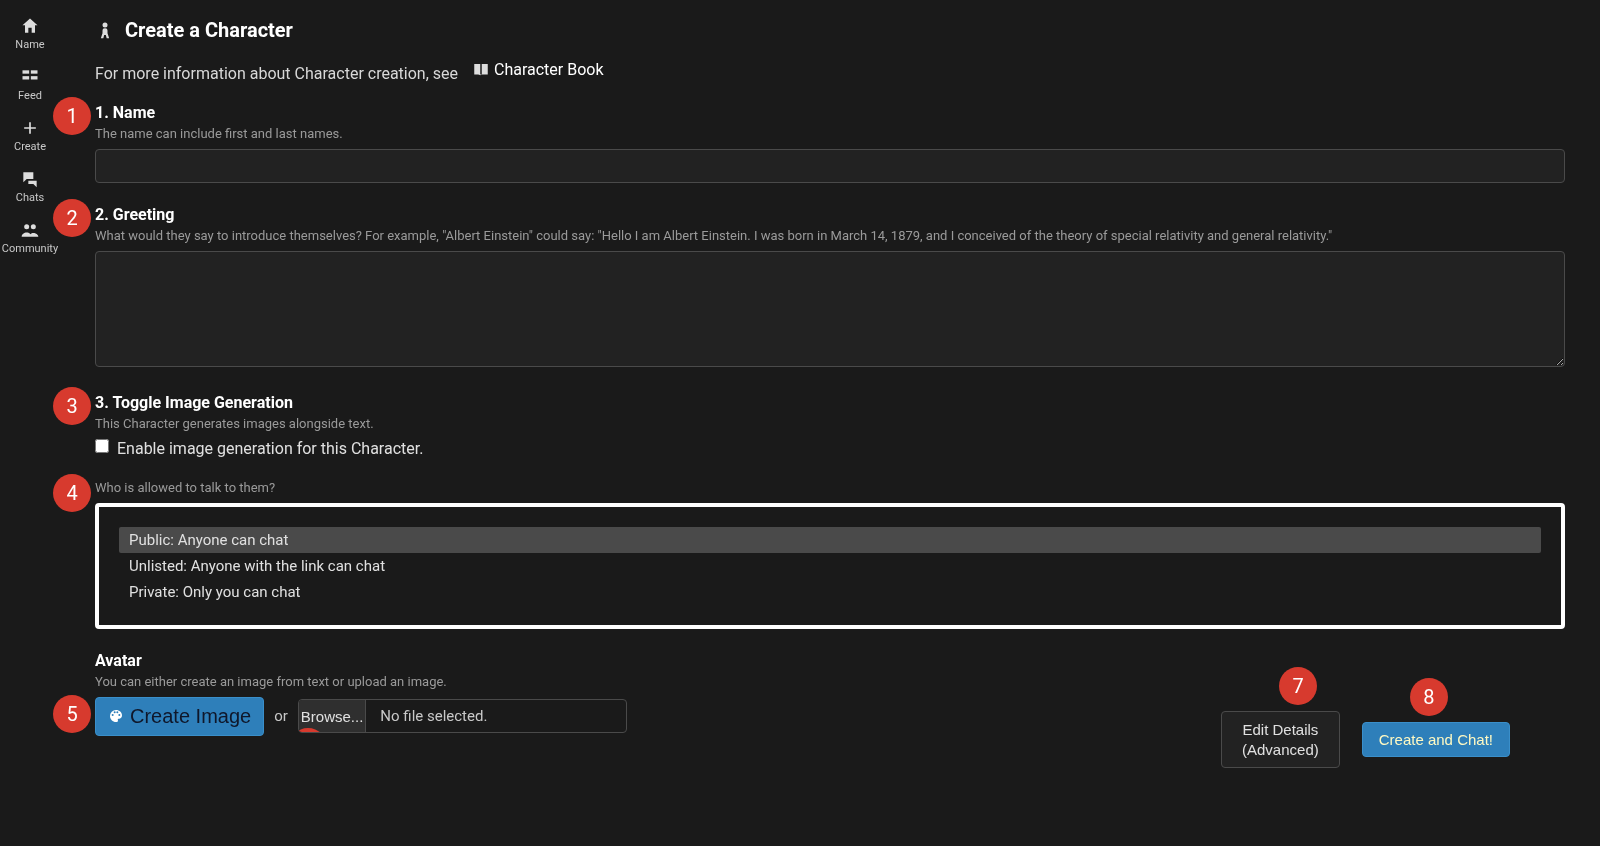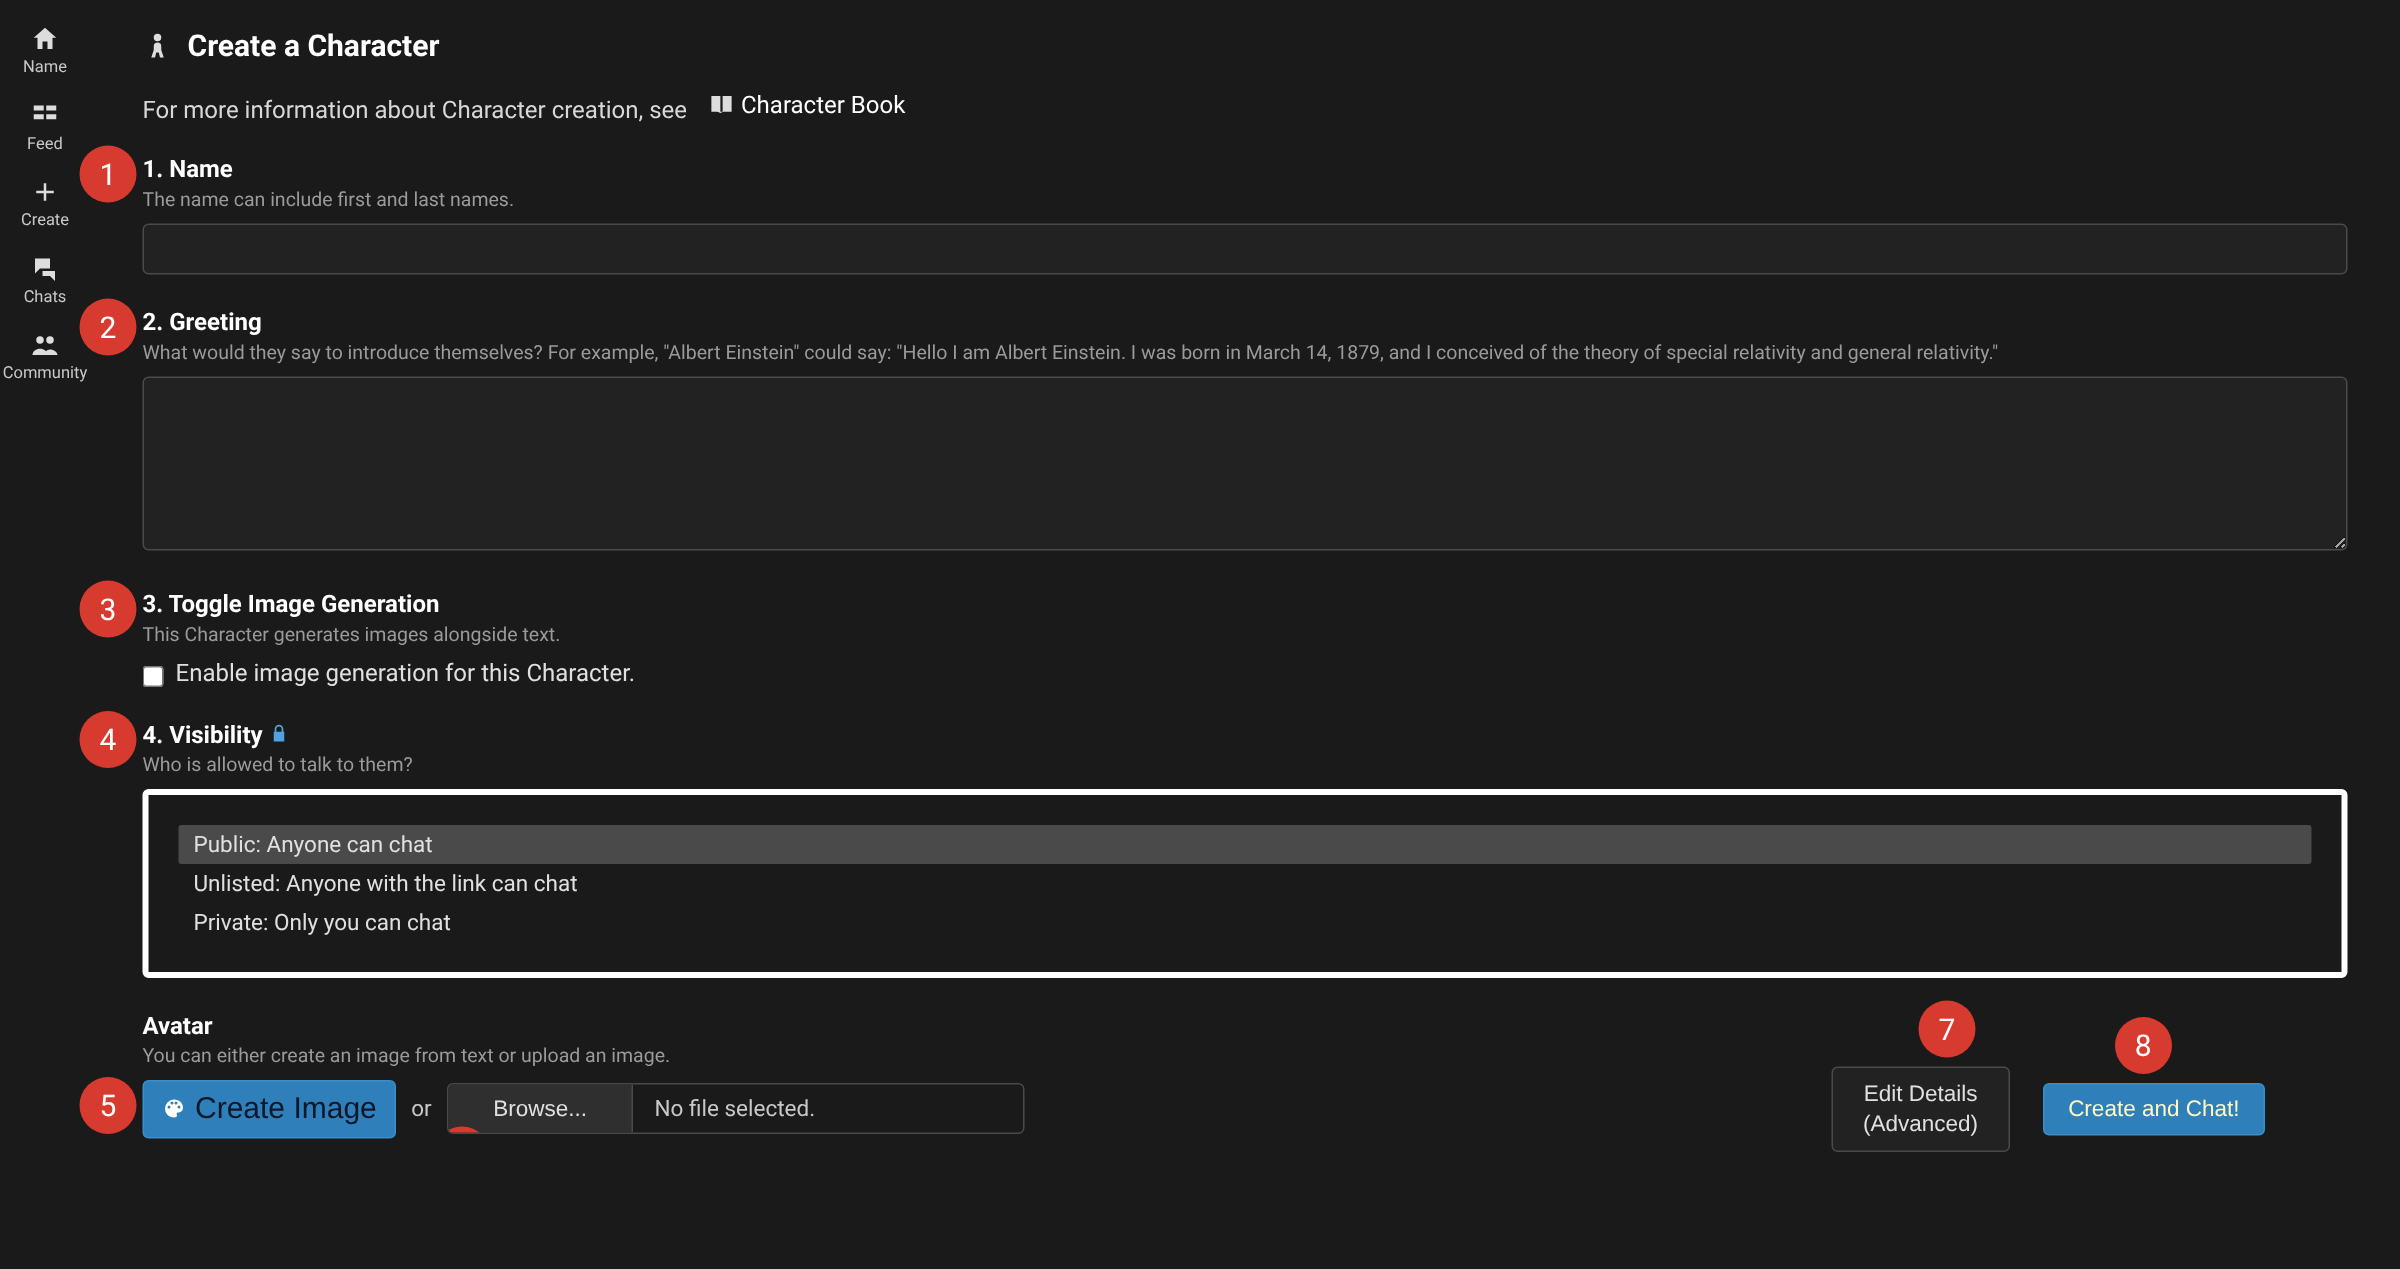--- a/index.html
+++ b/index.html
@@ -83,21 +83,21 @@
   padding: 8px 10px;
   color: #e0e0e0;
   font-size: 14px;
   font-family: inherit;
 }
 .text-input { height: 34px; }
 .textarea-input { height: 116px; resize: both; }
 
 .checkbox-row {
   display: flex;
-  align-items: flex-end;
+  align-items: flex-start;
   font-size: 16px;
   color: #e0e0e0;
   margin-top: 2px;
 }
 .checkbox-row input[type=checkbox] {
   width: 14px; height: 14px;
   margin-right: 8px;
   accent-color: #3b82f6;
   border: 1px solid #666;
   background: #222;
@@ -142,21 +142,21 @@
   border: 1px solid #4a4a4a;
   border-radius: 4px;
   overflow: hidden;
   height: 34px;
 }
 .browse-btn {
   background: #2f2f2f;
   border: none;
   border-right: 1px solid #4a4a4a;
   color: #e0e0e0;
-  padding: 0 30px;
+  padding: 0 2px;
   font-size: 15px;
   cursor: pointer;
 }
 .file-status {
   padding: 0 14px;
   display: flex;
   align-items: center;
   font-size: 15px;
   color: #c8c8c8;
   min-width: 260px;
@@ -302,28 +302,20 @@
     <div class="section-title">3. Toggle Image Generation</div>
     <div class="section-desc">This Character generates images alongside text.</div>
     <label class="checkbox-row">
       <input type="checkbox" style="">
       <span>Enable image generation for this Character.</span>
     </label>
   </div>
 
   <div class="section">
     <div class="annot" style="left:-42px; top:-6px;">4</div>
-    <div class="section-title">
-      <span>4. Visibility</span>
-      <span class="lock">
-        <svg width="14" height="14" viewBox="0 0 24 24" fill="#4ea3e0">
-            <path d="M7 10V7a5 5 0 0110 0v3h1v11H6V10h1zm2 0h6V7a3 3 0 00-6 0v3z"></path>
-          </svg>
-      </span>
-    </div>
     <div class="section-desc">Who is allowed to talk to them?</div>
     <div class="visibility-box">
       <div class="visibility-option selected">Public: Anyone can chat</div>
       <div class="visibility-option">Unlisted: Anyone with the link can chat</div>
       <div class="visibility-option">Private: Only you can chat</div>
     </div>
   </div>
 
   <div class="section" style="margin-bottom:10px;">
     <div class="section-title">Avatar</div>

